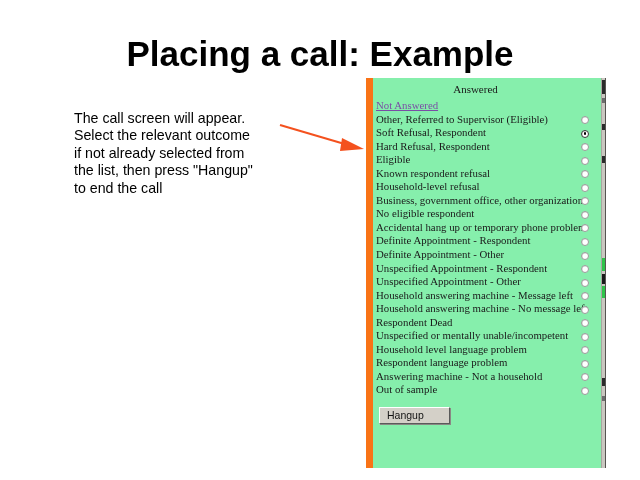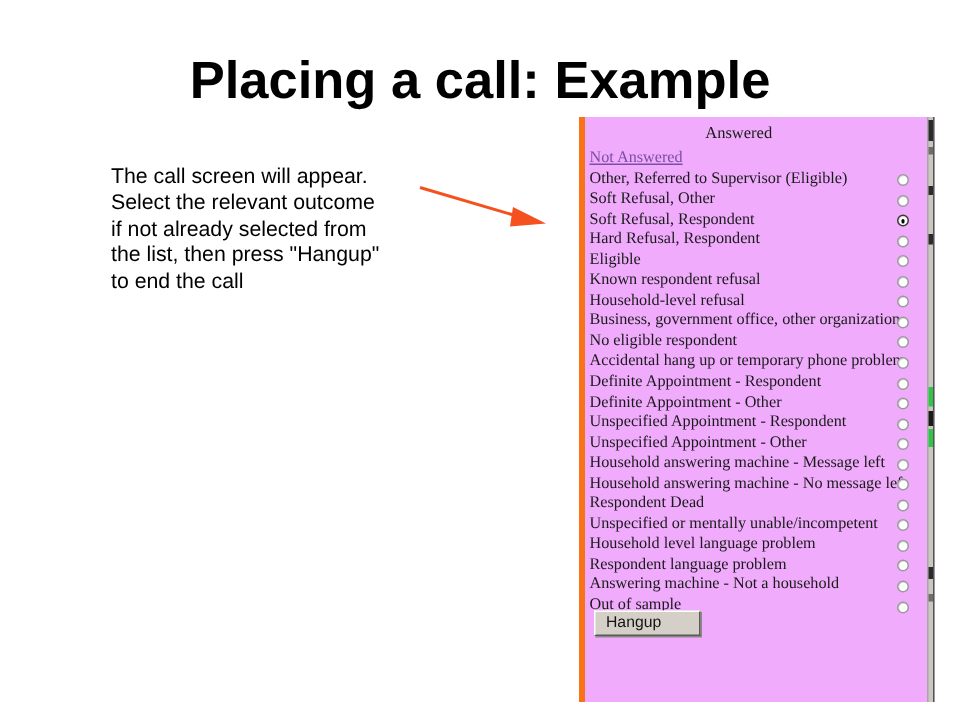--- a/index.html
+++ b/index.html
@@ -53,24 +53,23 @@
     pointer-events: none;
   }
 
   
   #call-screen-panel {
     position: absolute;
     left: 366px;
     top: 78px;
     width: 232px;
     height: 390px;
-    background: #f0abfc;
-    border-left: 4px solid #f97316;
+    background: #86efac;
+    border-left: 7px solid #f97316;
     border-right: 1px solid #565451;
-    margin-left: 20px;
   }
 
   #panel-inner {
     position: absolute;
     left: 0;
     top: 0;
     right: 0;
     bottom: 0;
     overflow: hidden;
   }
@@ -201,24 +200,20 @@
 
       <div class="outcome-row link">
         <span class="outcome-label">Not Answered</span>
       </div>
 
       <div class="outcome-row">
         <span class="outcome-label">Other, Referred to Supervisor (Eligible)</span>
         <span class="radio"></span>
       </div>
       <div class="outcome-row">
-        <span class="outcome-label">Soft Refusal, Other</span>
-        <span class="radio"></span>
-      </div>
-      <div class="outcome-row">
         <span class="outcome-label">Soft Refusal, Respondent</span>
         <span class="radio checked"></span>
       </div>
       <div class="outcome-row">
         <span class="outcome-label">Hard Refusal, Respondent</span>
         <span class="radio"></span>
       </div>
       <div class="outcome-row">
         <span class="outcome-label">Eligible</span>
         <span class="radio"></span>

